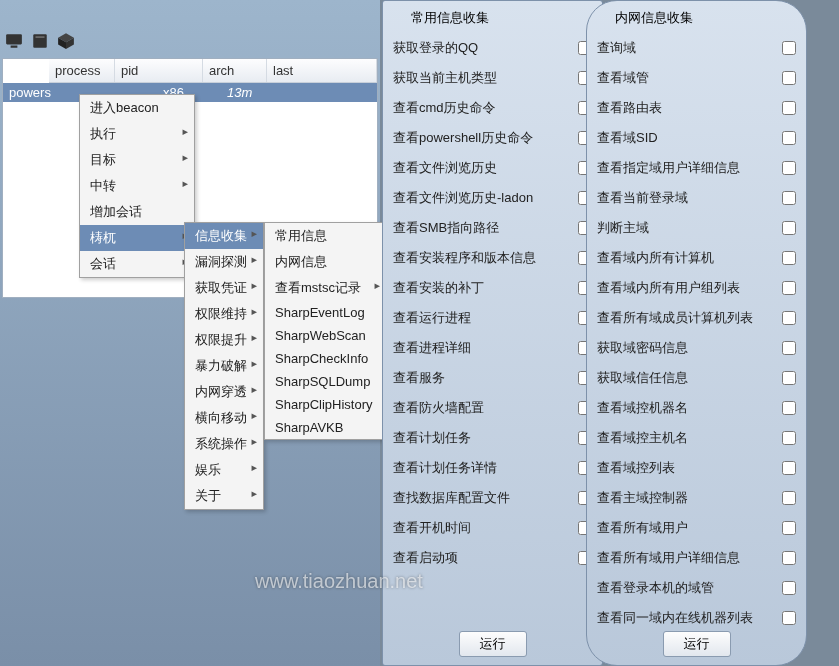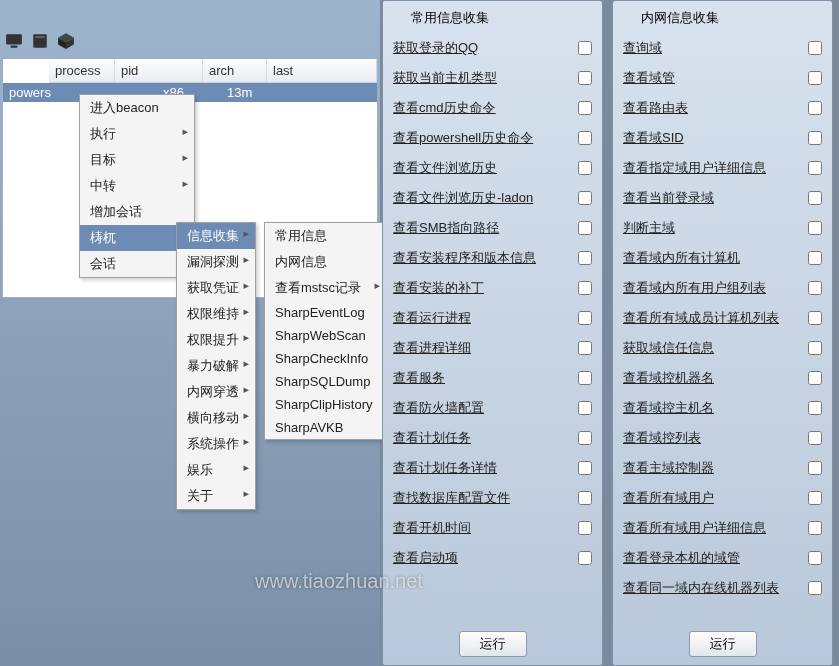--- a/index.html
+++ b/index.html
@@ -45,21 +45,21 @@
 .table-row {
   display: flex;
   background: #6d8cb5;
   color: #fff;
   font-size: 13px;
 }
 .td { padding: 2px 6px; }
 .td-process { width: 66px; overflow: hidden; }
 .td-pid { width: 88px; }
 .td-arch { width: 64px; }
-.td-last { flex: 1; }
+.td-last { flex: 1; font-style: italic; }
 
 
 .menu {
   position: absolute;
   background: #f4f4f4;
   border: 1px solid #a0a0a0;
   font-size: 13px;
   color: #222;
   box-shadow: 2px 2px 4px rgba(0,0,0,0.2);
 }
@@ -75,52 +75,51 @@
   top: 4px;
   font-size: 11px;
   color: #555;
 }
 .menu-item.highlighted {
   background: #6d8cb5;
   color: #fff;
 }
 
 #menu1 { left: 79px; top: 94px; width: 116px; }
-#menu2 { left: 176px; top: 222px; width: 80px; }
+#menu2 { left: 184px; top: 222px; width: 80px; }
 #menu3 { left: 264px; top: 222px; width: 123px; }
 
 
 .panel {
   position: absolute;
   top: 0;
   width: 221px;
   height: 666px;
   background: linear-gradient(#d8e2ee, #b9c8da);
   border: 1px solid #7d91aa;
   border-radius: 3px;
 }
 #panel-common { left: 382px; }
-#panel-internal { left: 612px; }
+#panel-internal { left: 586px; border-radius: 31px; }
 
 .panel-title {
   font-size: 13px;
   padding: 8px 10px 6px 28px;
   color: #000;
 }
 .panel-body {
   padding: 0 10px;
 }
 .panel-row {
   display: flex;
   align-items: center;
   justify-content: space-between;
   height: 30px;
   font-size: 13px;
   color: #222;
-  text-decoration: underline;
 }
 .panel-row input[type="checkbox"] {
   width: 14px; height: 14px;
 }
 .panel-footer {
   position: absolute;
   bottom: 8px;
   left: 0; right: 0;
   text-align: center;
 }
@@ -337,20 +336,24 @@
       </div>
       <div class="panel-row">
         <span>查看域内所有用户组列表</span>
         <input type="checkbox" style="">
       </div>
       <div class="panel-row">
         <span>查看所有域成员计算机列表</span>
         <input type="checkbox" style="">
       </div>
       <div class="panel-row">
+        <span>获取域密码信息</span>
+        <input type="checkbox" style="">
+      </div>
+      <div class="panel-row">
         <span>获取域信任信息</span>
         <input type="checkbox" style="">
       </div>
       <div class="panel-row">
         <span>查看域控机器名</span>
         <input type="checkbox" style="">
       </div>
       <div class="panel-row">
         <span>查看域控主机名</span>
         <input type="checkbox" style="">

